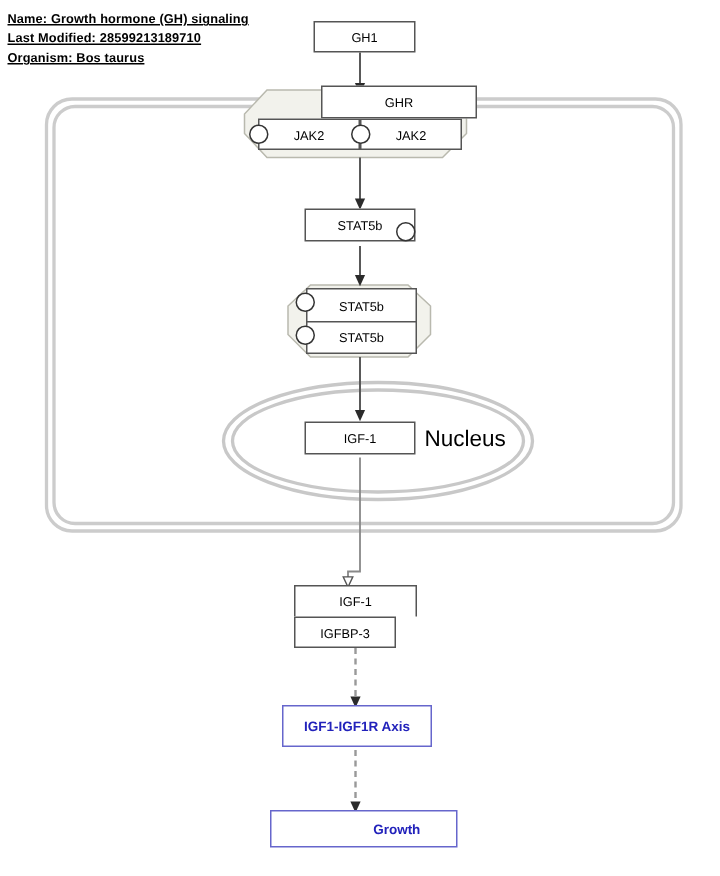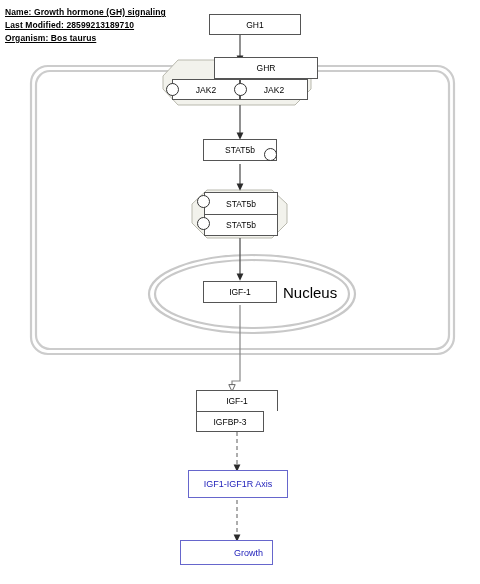--- a/index.html
+++ b/index.html
@@ -19,21 +19,21 @@
   svg.layer{position:absolute;left:0;top:0;width:480px;height:584px;overflow:visible;}
   
   .node{
     position:absolute;box-sizing:border-box;
     background:#ffffff;border:1px solid #555555;
     display:flex;align-items:center;justify-content:center;
     font-size:8.5px;color:#000000;white-space:nowrap;
   }
   .node.nb{border-bottom:none;}
   .blue{
-    border:1px solid #6666cc;color:#2222bb;font-weight:normal;font-size:9px;
+    border:1px solid #6666cc;color:#2222bb;font-weight:bold;font-size:9px;
   }
   .pcircle{
     position:absolute;width:13px;height:13px;border-radius:50%;
     background:#ffffff;border:1px solid #333333;box-sizing:border-box;
   }
   .nucleus-label{
     position:absolute;font-size:15px;color:#000000;white-space:nowrap;
   }
 </style>
 </head>
@@ -81,21 +81,21 @@
 
     <path d="M240,305 L240,381 L232,381 L232,388" fill="none" stroke="#888888" stroke-width="1.2" marker-end="url(#hArrow)"></path>
 
     <line x1="237" y1="432" x2="237" y2="468" stroke="#999999" stroke-width="1.6" stroke-dasharray="4,3" marker-end="url(#fArrow)"></line>
 
     <line x1="237" y1="500" x2="237" y2="538" stroke="#999999" stroke-width="1.6" stroke-dasharray="4,3" marker-end="url(#fArrow)"></line>
   </svg>
 
   <div class="nucleus-label" style="left:283px;top:284px;">Nucleus</div>
 
-  <div class="node" style="left:209px;top:14px;width:92px;height:21px;">GH1</div>
+  <div class="node" style="left:209px;top:14px;width:68px;height:21px;">GH1</div>
 
   <div class="node" style="left:200px;top:57px;width:104px;height:22px;margin-left:14px;">GHR</div>
 
   <div class="node" style="left:172px;top:79px;width:68px;height:21px;">JAK2</div>
   <div class="node" style="left:240px;top:79px;width:68px;height:21px;">JAK2</div>
   <div class="pcircle" style="left:166px;top:83px;"></div>
   <div class="pcircle" style="left:234px;top:83px;"></div>
 
   <div class="node" style="left:203px;top:139px;width:74px;height:22px;">STAT5b</div>
   <div class="pcircle" style="left:264px;top:148px;"></div>
@@ -105,15 +105,15 @@
   <div class="pcircle" style="left:197px;top:195px;"></div>
   <div class="pcircle" style="left:197px;top:217px;"></div>
 
   <div class="node" style="left:203px;top:281px;width:74px;height:22px;">IGF-1</div>
 
   <div class="node nb" style="left:196px;top:390px;width:82px;height:21px;">IGF-1</div>
   <div class="node" style="left:196px;top:411px;width:68px;height:21px;">IGFBP-3</div>
 
   <div class="node blue" style="left:188px;top:470px;width:100px;height:28px;">IGF1-IGF1R Axis</div>
 
-  <div class="node blue" style="left:180px;top:540px;width:93px;height:25px;padding-left:44px;">Growth</div>
+  <div class="node blue" style="left:180px;top:540px;width:125px;height:25px;padding-left:44px;">Growth</div>
 
 </div>
 
 </body></html>

